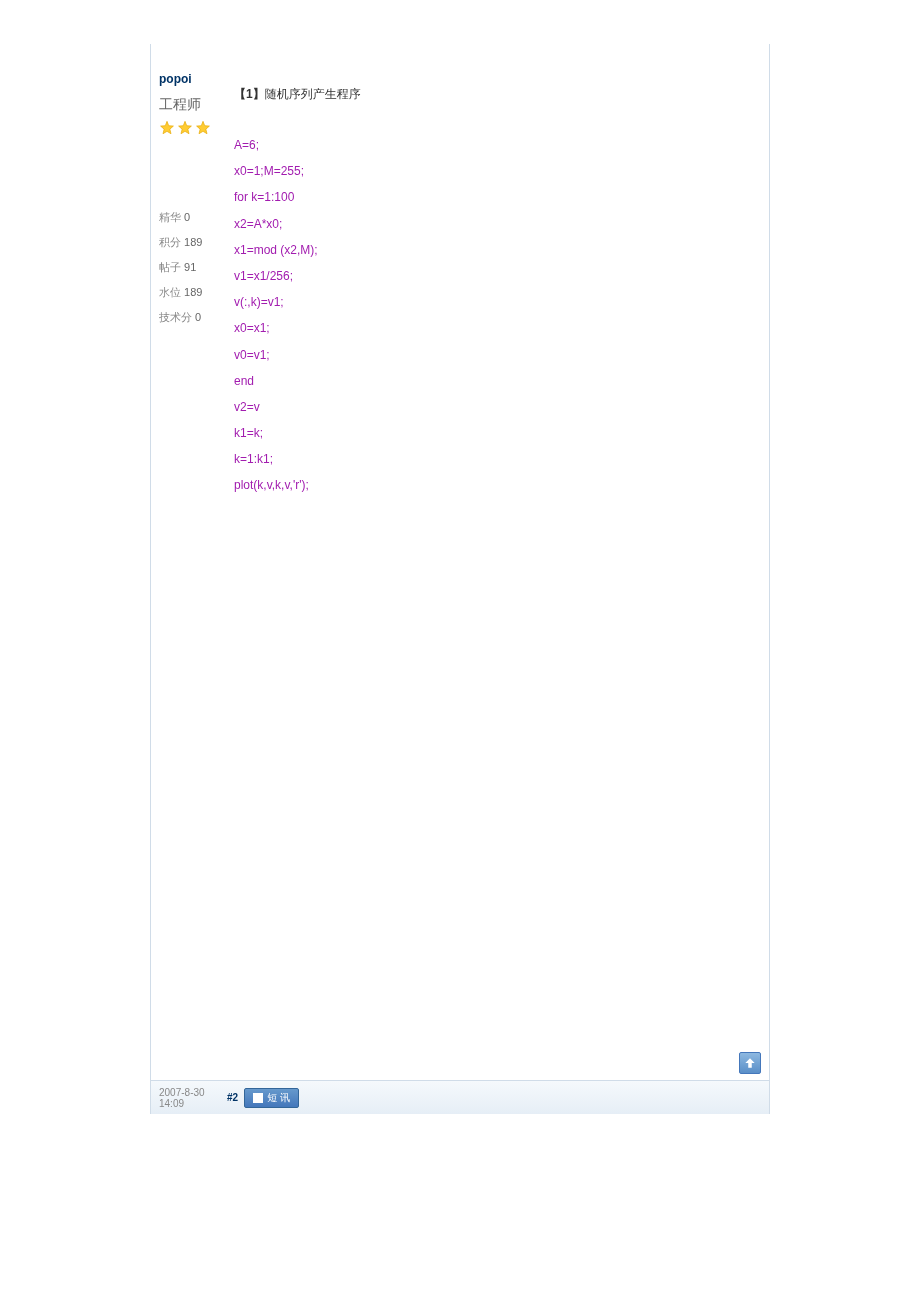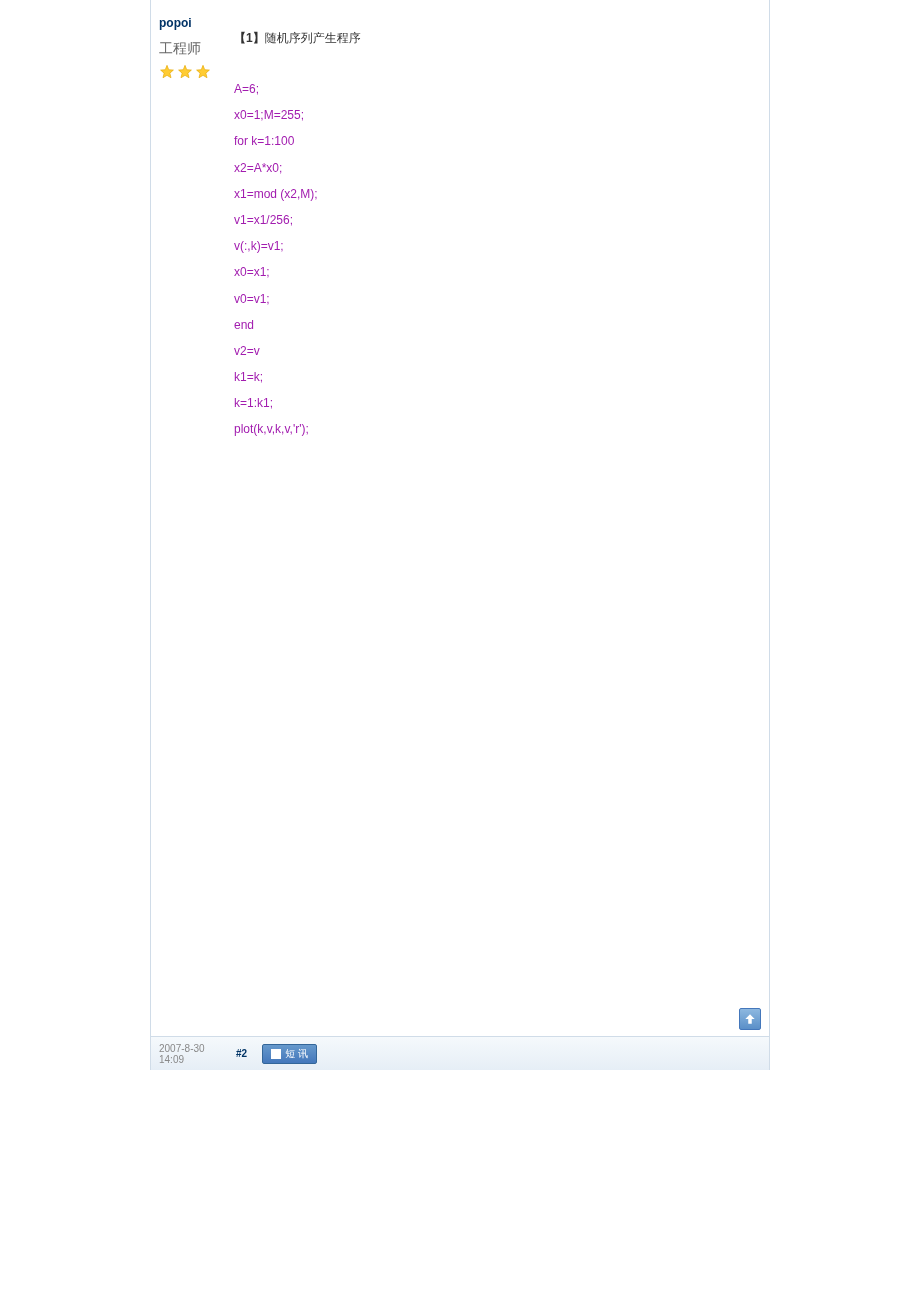--- a/index.html
+++ b/index.html
@@ -21,21 +21,22 @@
     .post-wrapper {
       margin-left: 150px;
       margin-right: 150px;
       border-left: 1px solid #d0dce8;
       border-right: 1px solid #d0dce8;
       min-height: 1070px;
       position: relative;
     }
     .post-content {
       display: flex;
-      padding-top: 8px;
+      padding-top: 20px;
+      margin-top: 44px;
     }
     .user-column {
       width: 75px;
       padding: 8px 8px 8px 8px;
       flex-shrink: 0;
     }
     .username {
       color: #003366;
       font-weight: bold;
       font-size: 12px;
@@ -98,21 +99,20 @@
       position: absolute;
       bottom: 0;
       left: 0;
       right: 0;
       height: 34px;
       background: linear-gradient(to bottom, #f5f9fc, #e6eef6);
       border-top: 1px solid #d0dce8;
       display: flex;
       align-items: center;
       padding: 0 8px;
-      gap: 9px;
     }
     .post-time {
       color: #888;
       font-size: 10px;
       width: 68px;
     }
     .post-num {
       color: #003366;
       font-weight: bold;
       font-size: 10px;
@@ -178,20 +178,42 @@
                 <path fill="#ffcc33" stroke="#e6a800" stroke-width="1" d="M12 2l2.6 6.6 7 .5-5.3 4.6 1.7 6.9L12 17l-6 3.6 1.7-6.9L2.4 9.1l7-.5z"></path>
               </svg>
           </span>
           <span class="star-icon">
             <svg viewBox="0 0 24 24">
                 <path fill="#ffcc33" stroke="#e6a800" stroke-width="1" d="M12 2l2.6 6.6 7 .5-5.3 4.6 1.7 6.9L12 17l-6 3.6 1.7-6.9L2.4 9.1l7-.5z"></path>
               </svg>
           </span>
         </div>
         <div class="avatar-area"></div>
+        <div class="user-stats">
+          <div class="stat-row">
+            <span class="label">精华</span>
+            <span>0</span>
+          </div>
+          <div class="stat-row">
+            <span class="label">积分</span>
+            <span>189</span>
+          </div>
+          <div class="stat-row">
+            <span class="label">帖子</span>
+            <span>91</span>
+          </div>
+          <div class="stat-row">
+            <span class="label">水位</span>
+            <span>189</span>
+          </div>
+          <div class="stat-row">
+            <span class="label">技术分</span>
+            <span>0</span>
+          </div>
+        </div>
       </div>
       <div class="content-column">
         <div class="post-title">
           <span class="num">【1】</span><span>随机序列产生程序</span>
         </div>
         <div class="code-block">
           <div class="code-line">A=6;</div>
           <div class="code-line">x0=1;M=255;</div>
           <div class="code-line">for k=1:100</div>
           <div class="code-line">x2=A*x0;</div>

